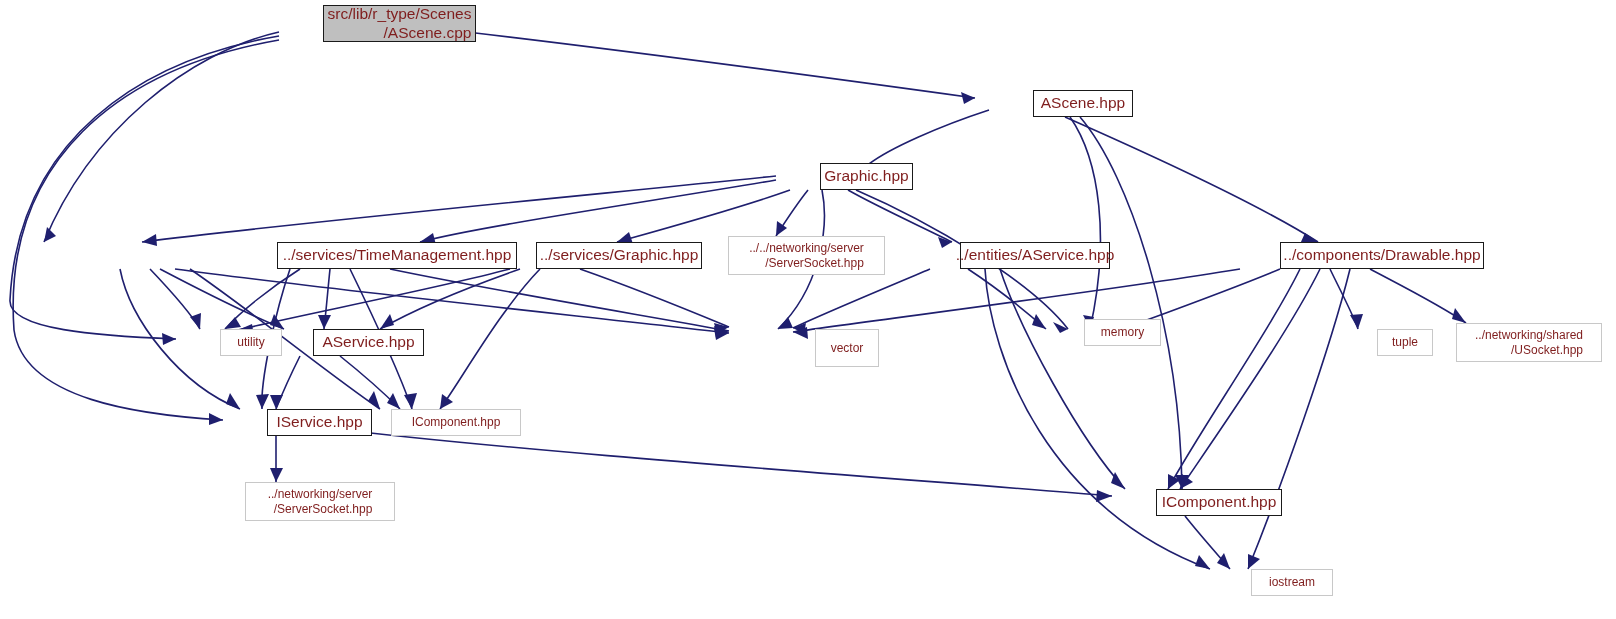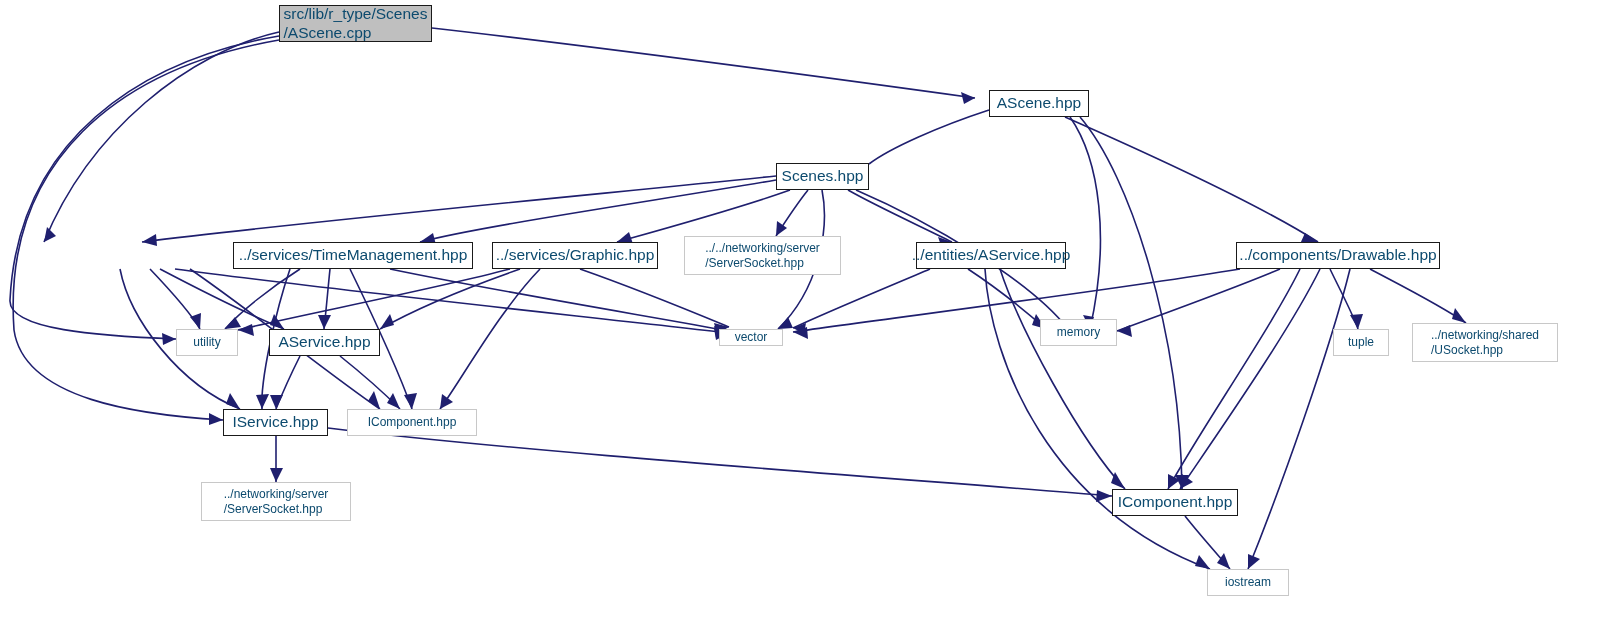--- a/index.html
+++ b/index.html
@@ -30,25 +30,26 @@
   .arrow-head {
     fill: #1f1f6e;
     stroke: none;
   }
   .gnode {
     position: absolute;
     box-sizing: border-box;
     display: flex;
     align-items: center;
     justify-content: center;
-    text-align: left;
+    text-align: right;
     line-height: 1.18;
-    color: #0c4a6e;
+    color: #7f1d1d;
     background: #ffffff;
     white-space: pre;
+    margin-left: 44px;
   }
   .gnode.sys {
     border: 1px solid #c8c8c8;
     font-size: 12px;
   }
   .gnode.hdr {
     border: 1.6px solid #1a1a1a;
     font-size: 15.5px;
   }
   .gnode.root {
@@ -149,30 +150,30 @@
       <path class="edge-path" d="M276,436 C276,452 276,468 276,482"></path>
       <path class="arrow-head" d="M276,482 L270,468 L283,468 Z"></path>
       <path class="edge-path" d="M328,428 C520,452 920,480 1112,496"></path>
       <path class="arrow-head" d="M1112,496 L1097,490 L1096,502 Z"></path>
       <path class="edge-path" d="M1185,516 C1200,535 1218,555 1230,569"></path>
       <path class="arrow-head" d="M1230,569 L1217,563 L1224,553 Z"></path>
     </svg>
 <div class="gnode root" style="left: 279px; top: 5px; width: 153px; height: 37px;">src/lib/r_type/Scenes
 /AScene.cpp</div>
     <div class="gnode hdr" style="left: 989px; top: 90px; width: 100px; height: 27px;">AScene.hpp</div>
-    <div class="gnode hdr" style="left: 776px; top: 163px; width: 93px; height: 27px;">Scenes.hpp</div>
+    <div class="gnode hdr" style="left: 776px; top: 163px; width: 93px; height: 27px;">Graphic.hpp</div>
     <div class="gnode hdr" style="left: 492px; top: 242px; width: 166px; height: 27px;">../services/Graphic.hpp</div>
     <div class="gnode hdr" style="left: 233px; top: 242px; width: 240px; height: 27px;">../services/TimeManagement.hpp</div>
     <div class="gnode sys" style="left: 684px; top: 236px; width: 157px; height: 39px;">../../networking/server
 /ServerSocket.hpp</div>
     <div class="gnode hdr" style="left: 916px; top: 242px; width: 150px; height: 27px;">../entities/AService.hpp</div>
     <div class="gnode hdr" style="left: 1236px; top: 242px; width: 204px; height: 27px;">../components/Drawable.hpp</div>
     <div class="gnode sys" style="left: 176px; top: 329px; width: 62px; height: 27px;">utility</div>
     <div class="gnode hdr" style="left: 269px; top: 329px; width: 111px; height: 27px;">AService.hpp</div>
-    <div class="gnode sys" style="left: 719px; top: 329px; width: 64px; height: 17px;">vector</div>
+    <div class="gnode sys" style="left: 771px; top: 329px; width: 64px; height: 38px;">vector</div>
     <div class="gnode sys" style="left: 1040px; top: 319px; width: 77px; height: 27px;">memory</div>
     <div class="gnode sys" style="left: 1333px; top: 329px; width: 56px; height: 27px;">tuple</div>
     <div class="gnode sys" style="left: 1412px; top: 323px; width: 146px; height: 39px;">../networking/shared
 /USocket.hpp</div>
     <div class="gnode hdr" style="left: 223px; top: 409px; width: 105px; height: 27px;">IService.hpp</div>
     <div class="gnode sys" style="left: 347px; top: 409px; width: 130px; height: 27px;">IComponent.hpp</div>
     <div class="gnode sys" style="left: 201px; top: 482px; width: 150px; height: 39px;">../networking/server
 /ServerSocket.hpp</div>
     <div class="gnode hdr" style="left: 1112px; top: 489px; width: 126px; height: 27px;">IComponent.hpp</div>
     <div class="gnode sys" style="left: 1207px; top: 569px; width: 82px; height: 27px;">iostream</div>

